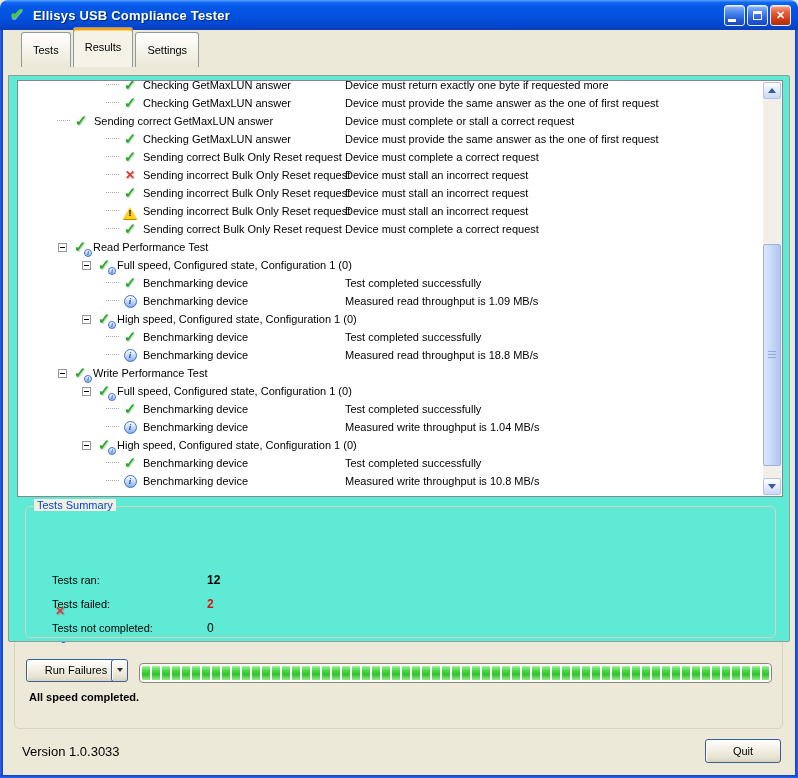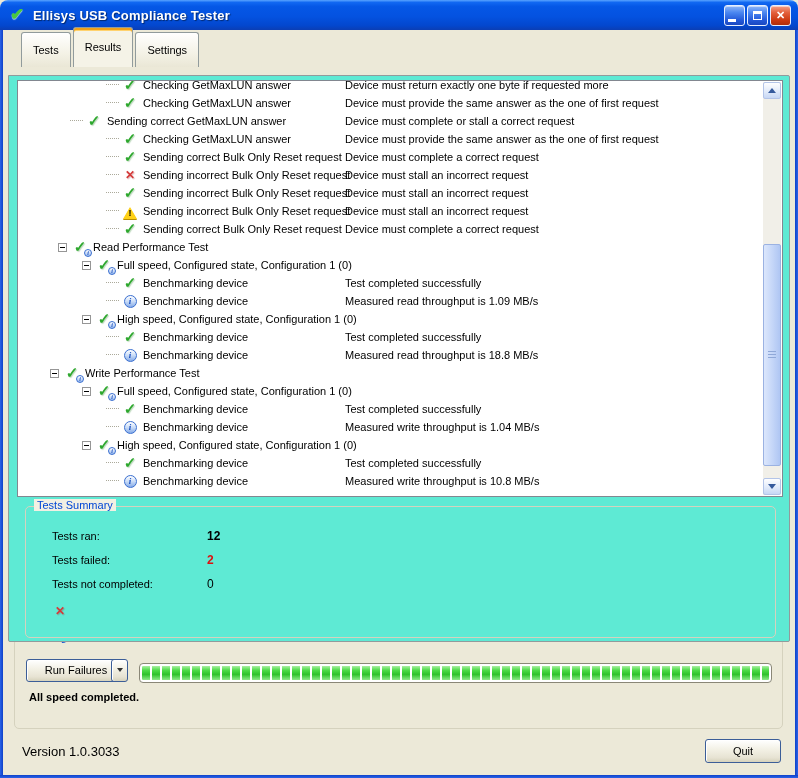--- a/index.html
+++ b/index.html
@@ -97,21 +97,21 @@
 
   
   .groupbox{position:absolute;box-sizing:border-box;border:1px solid #D5D2BE;border-radius:5px;}
   .group-title{position:absolute;top:-8px;left:8px;padding:0 3px;font-size:11px;color:#0046D5;}
   .gb-summary{left:16px;top:430px;width:751px;height:132px;}
   .gb-summary .group-title{background:#F2F0E3;}
   .gb-running{left:14px;top:638px;width:769px;height:91px;}
   .gb-running .group-title{background:#ECE9D8;}
 
   .sum-row{position:absolute;left:26px;height:18px;line-height:18px;font-size:11px;color:#000;}
-  .sum-label{display:inline-block;width:155px;}
+  .sum-label{display:inline-block;width:155px;margin-top:44px;}
   .sum-val{font-size:12px;}
   .sum-val.bold{font-weight:bold;}
   .sum-val.bold-red{font-weight:bold;color:#DD1111;}
   .sum-status{position:absolute;left:26px;top:94px;height:18px;display:flex;align-items:center;}
   .sum-status .tico{margin-right:10px;}
   .sum-status-text{font-size:11px;font-weight:bold;color:#000;}
 
   
   .xp-btn{
     box-sizing:border-box;border:1px solid #3C5E98;border-radius:3px;color:#000;
@@ -179,21 +179,21 @@
           <span class="desc">Device must return exactly one byte if requested more</span>
         </div>
         <div class="tree-row" style="padding-left: 88px;">
           <span class="stub"></span>
           <span class="tico">
             <span class="ic-check"></span>
           </span>
           <span class="lbl">Checking GetMaxLUN answer</span>
           <span class="desc">Device must provide the same answer as the one of first request</span>
         </div>
-        <div class="tree-row" style="padding-left: 52px;">
+        <div class="tree-row" style="padding-left: 39px;">
           <span class="stub"></span>
           <span class="tico">
             <span class="ic-check"></span>
           </span>
           <span class="lbl">Sending correct GetMaxLUN answer</span>
           <span class="desc">Device must complete or stall a correct request</span>
         </div>
         <div class="tree-row" style="padding-left: 88px;">
           <span class="stub"></span>
           <span class="tico">
@@ -292,21 +292,21 @@
           <span class="desc">Test completed successfully</span>
         </div>
         <div class="tree-row" style="padding-left: 88px;">
           <span class="stub"></span>
           <span class="tico">
             <span class="ic-info">i</span>
           </span>
           <span class="lbl">Benchmarking device</span>
           <span class="desc">Measured read throughput is 18.8 MB/s</span>
         </div>
-        <div class="tree-row" style="padding-left: 32px; text-align: center;">
+        <div class="tree-row" style="padding-left: 40px; text-align: center;">
           <span class="expander"></span>
           <span class="tico">
             <span class="ic-check"></span>
             <span class="mini-info">i</span>
           </span>
           <span class="lbl">Write Performance Test</span>
         </div>
         <div class="tree-row" style="padding-left: 64px;">
           <span class="expander"></span>
           <span class="tico">

